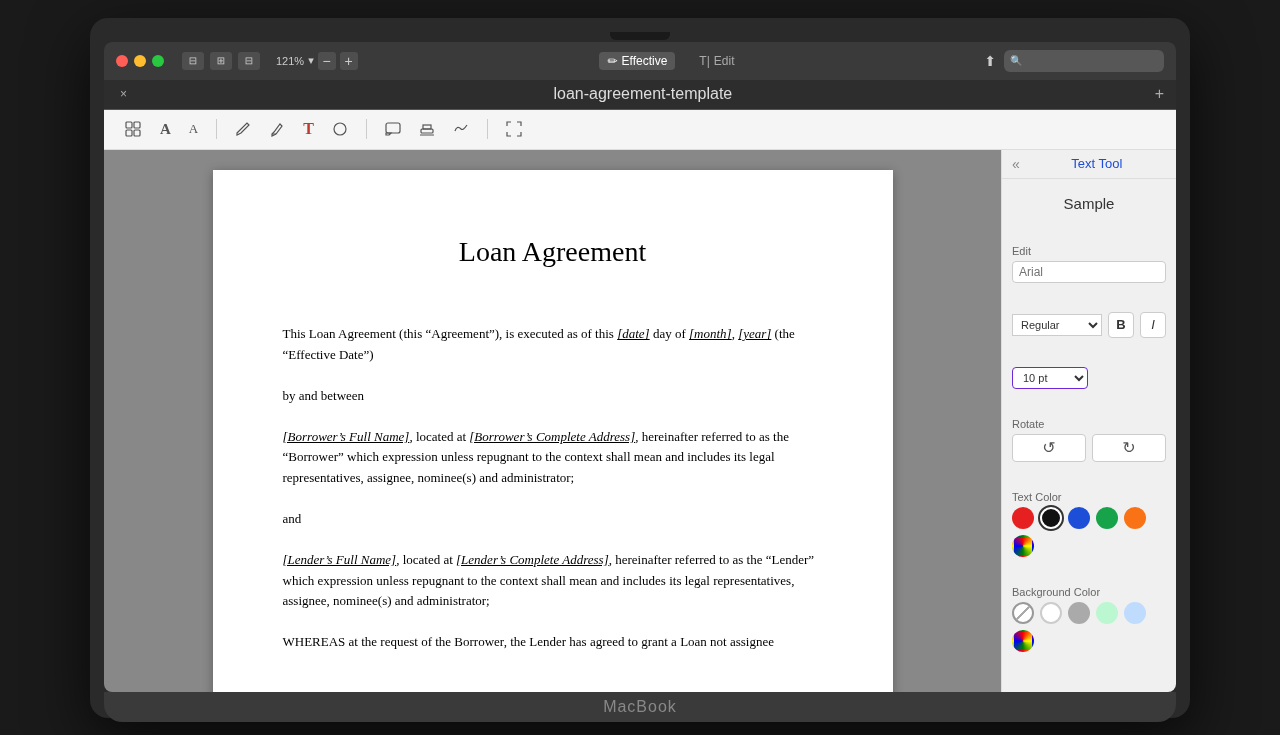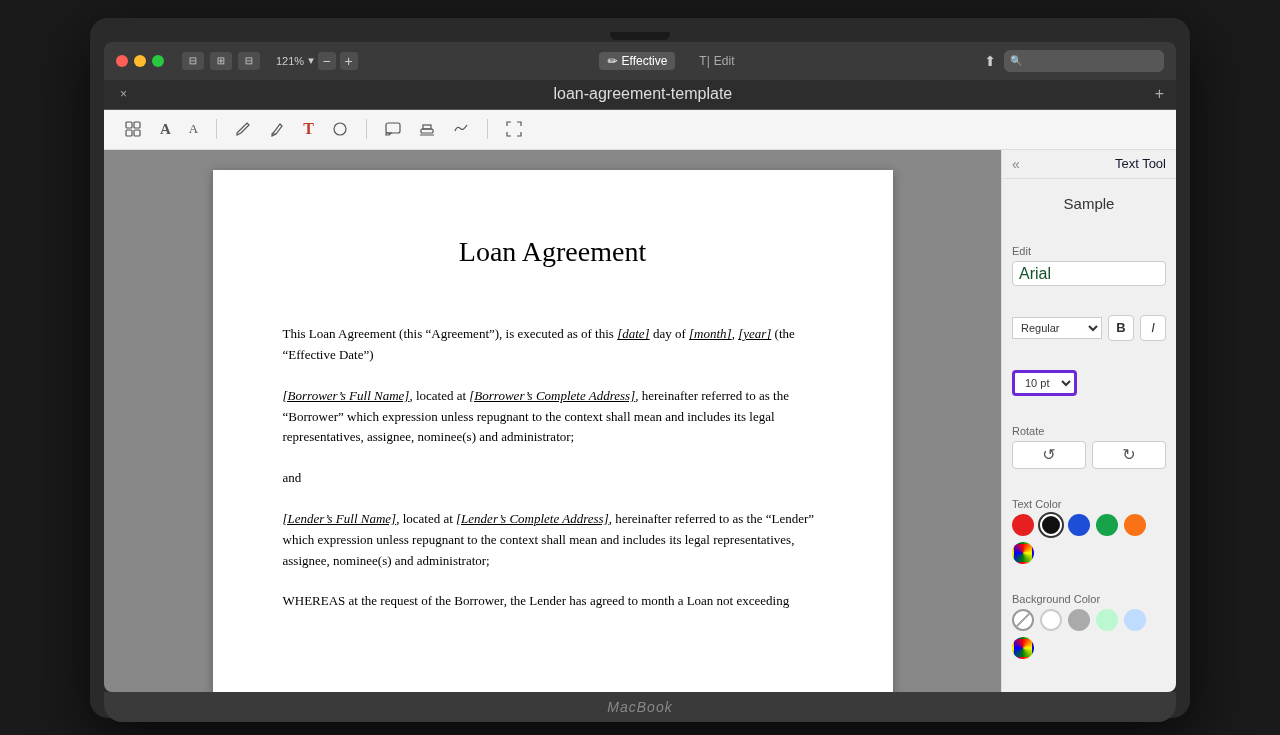--- a/index.html
+++ b/index.html
@@ -294,24 +294,24 @@
       background: none;
       border: none;
       color: #888;
       font-size: 14px;
       cursor: pointer;
       margin-right: 8px;
     }
 
     .panel-title {
       font-size: 13px;
-      color: #0f172a;
+      color: #1d4ed8;
       font-weight: 500;
       flex: 1;
-      text-align: right;
+      text-align: center;
     }
 
     .panel-body {
       padding: 12px 10px;
       display: flex;
       flex-direction: column;
       gap: 29px;
     }
 
     .sample-text {
@@ -326,22 +326,22 @@
       color: #666;
       margin-bottom: 4px;
     }
 
     .font-select {
       width: 100%;
       background: white;
       border: 1px solid #ccc;
       border-radius: 4px;
       padding: 3px 6px;
-      font-size: 16px;
-      color: #14532d;
+      font-size: 12px;
+      color: #737373;
       cursor: pointer;
       appearance: none;
       -webkit-appearance: none;
     }
 
     .font-style-row {
       display: flex;
       gap: 6px;
       align-items: center;
     }
@@ -371,27 +371,27 @@
       color: #333;
     }
 
     .size-row {
       display: flex;
       align-items: center;
     }
 
     .size-select {
       background: white;
-      border: 3px solid #6d28d9;
+      border: 1px solid #6d28d9;
       border-radius: 4px;
       padding: 3px 6px;
       font-size: 11px;
       color: #333;
       cursor: pointer;
-      width: 65px;
+      width: 76px;
     }
 
     .rotate-row {
       display: flex;
       gap: 6px;
     }
 
     .rotate-btn {
       flex: 1;
       background: white;
@@ -454,23 +454,22 @@
       height: 30px;
       background: #3a3a3a;
       border-radius: 0 0 18px 18px;
       display: flex;
       align-items: center;
       justify-content: center;
     }
 
     .macbook-label {
       color: #888;
-      font-size: 14px;
+      font-size: 16px;
       letter-spacing: 1px;
-      font-style: italic;
     }
 
     .notch {
       width: 60px;
       height: 8px;
       background: #1a1a1a;
       border-radius: 0 0 6px 6px;
       margin: 0 auto;
       margin-bottom: 2px;
     }
@@ -589,35 +588,38 @@
     <div class="main-content">
 
       <div class="pdf-area">
         <div class="pdf-page">
           <div class="pdf-title">Loan Agreement</div>
 
           <div class="pdf-para">
             <span>This Loan Agreement (this “Agreement”), is executed as of this <u>[date]</u> day of <u>[month]</u>, <u>[year]</u> (the “Effective Date”)</span>
           </div>
 
+          <div class="pdf-para">
+            <span>by and between</span>
+          </div>
 
           <div class="pdf-para">
             <u>[Borrower’s Full Name]</u>, located at <u>[Borrower’s Complete Address]</u>, hereinafter referred to as the “Borrower” which expression unless repugnant to the context shall mean and includes its legal representatives, assignee, nominee(s) and administrator;
           </div>
 
           <div class="pdf-para">
             <span>and</span>
           </div>
 
           <div class="pdf-para">
             <u>[Lender’s Full Name]</u>, located at <u>[Lender’s Complete Address]</u>, hereinafter referred to as the “Lender” which expression unless repugnant to the context shall mean and includes its legal representatives, assignee, nominee(s) and administrator;
           </div>
 
           <div class="pdf-para">
-            <span>WHEREAS at the request of the Borrower, the Lender has agreed to month a Loan not exceeding</span>
+            <span>WHEREAS at the request of the Borrower, the Lender has agreed to grant a Loan not assignee</span>
           </div>
         </div>
       </div>
 
       <div class="right-panel">
         <div class="panel-header">
           <button class="panel-collapse-btn">«</button>
           <span class="panel-title">Text Tool</span>
         </div>
         <div class="panel-body">

